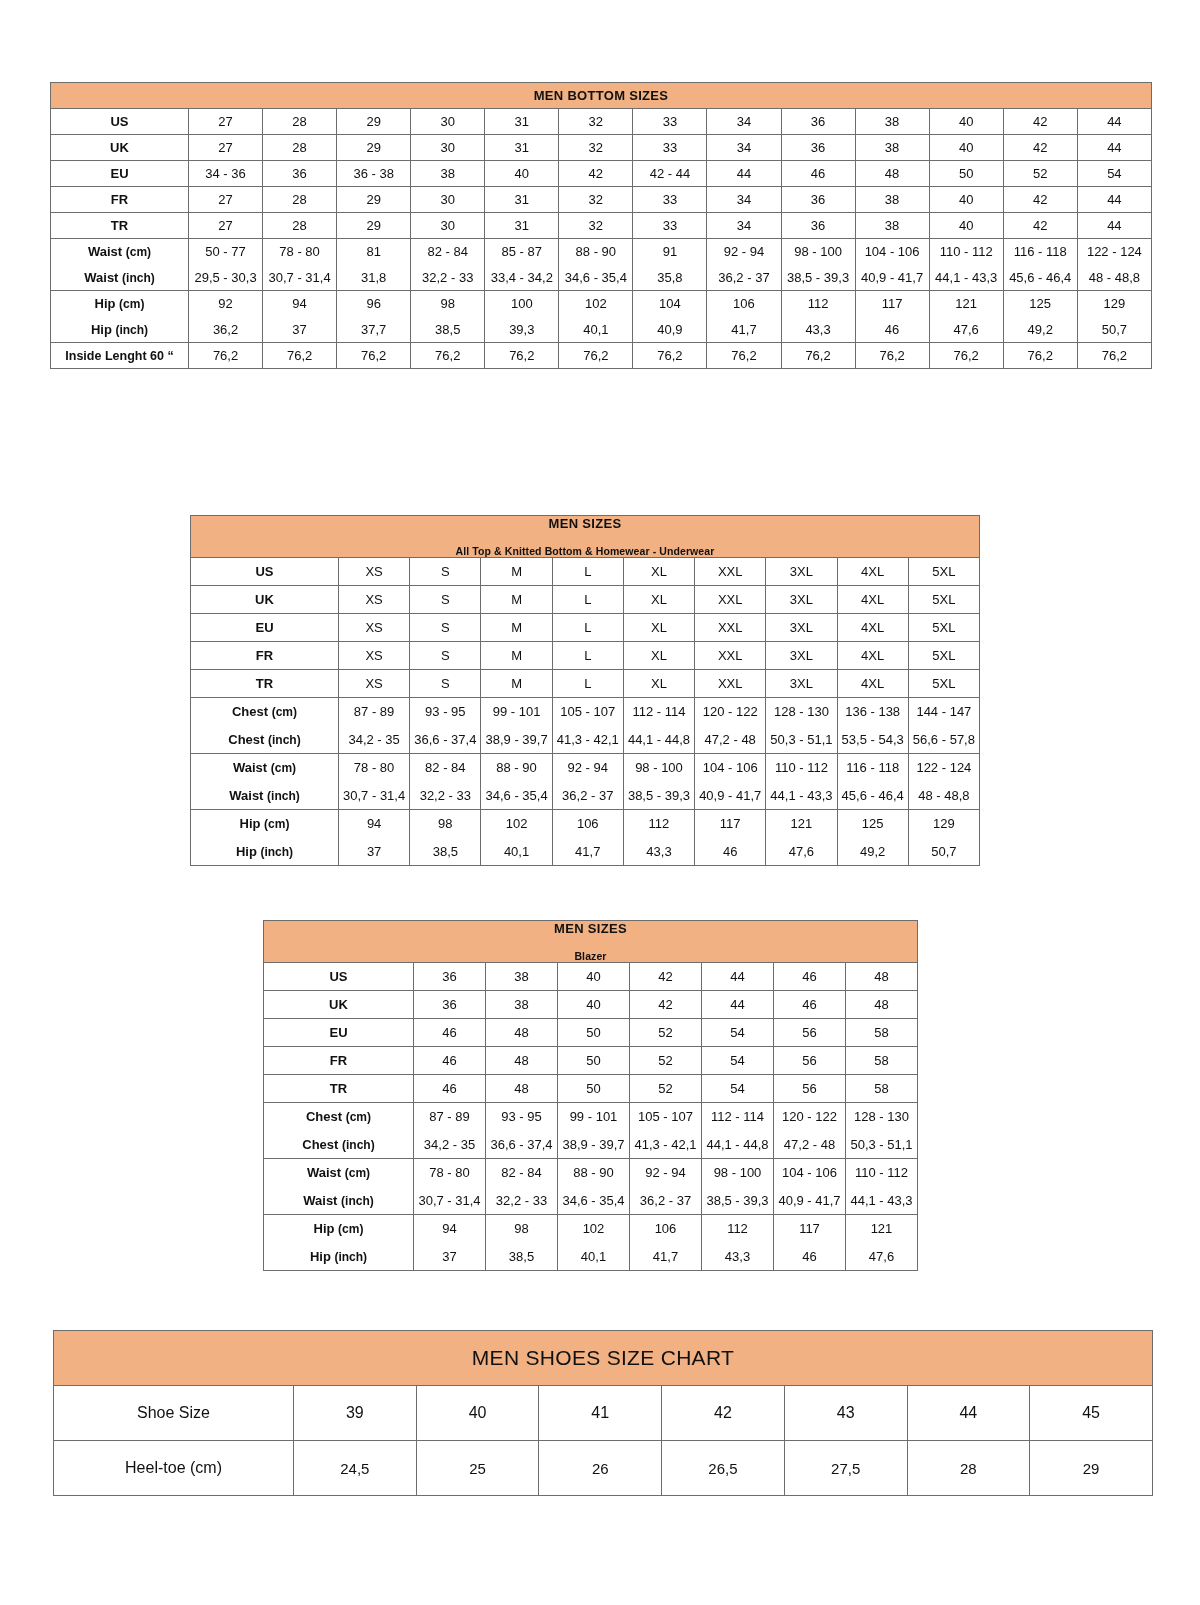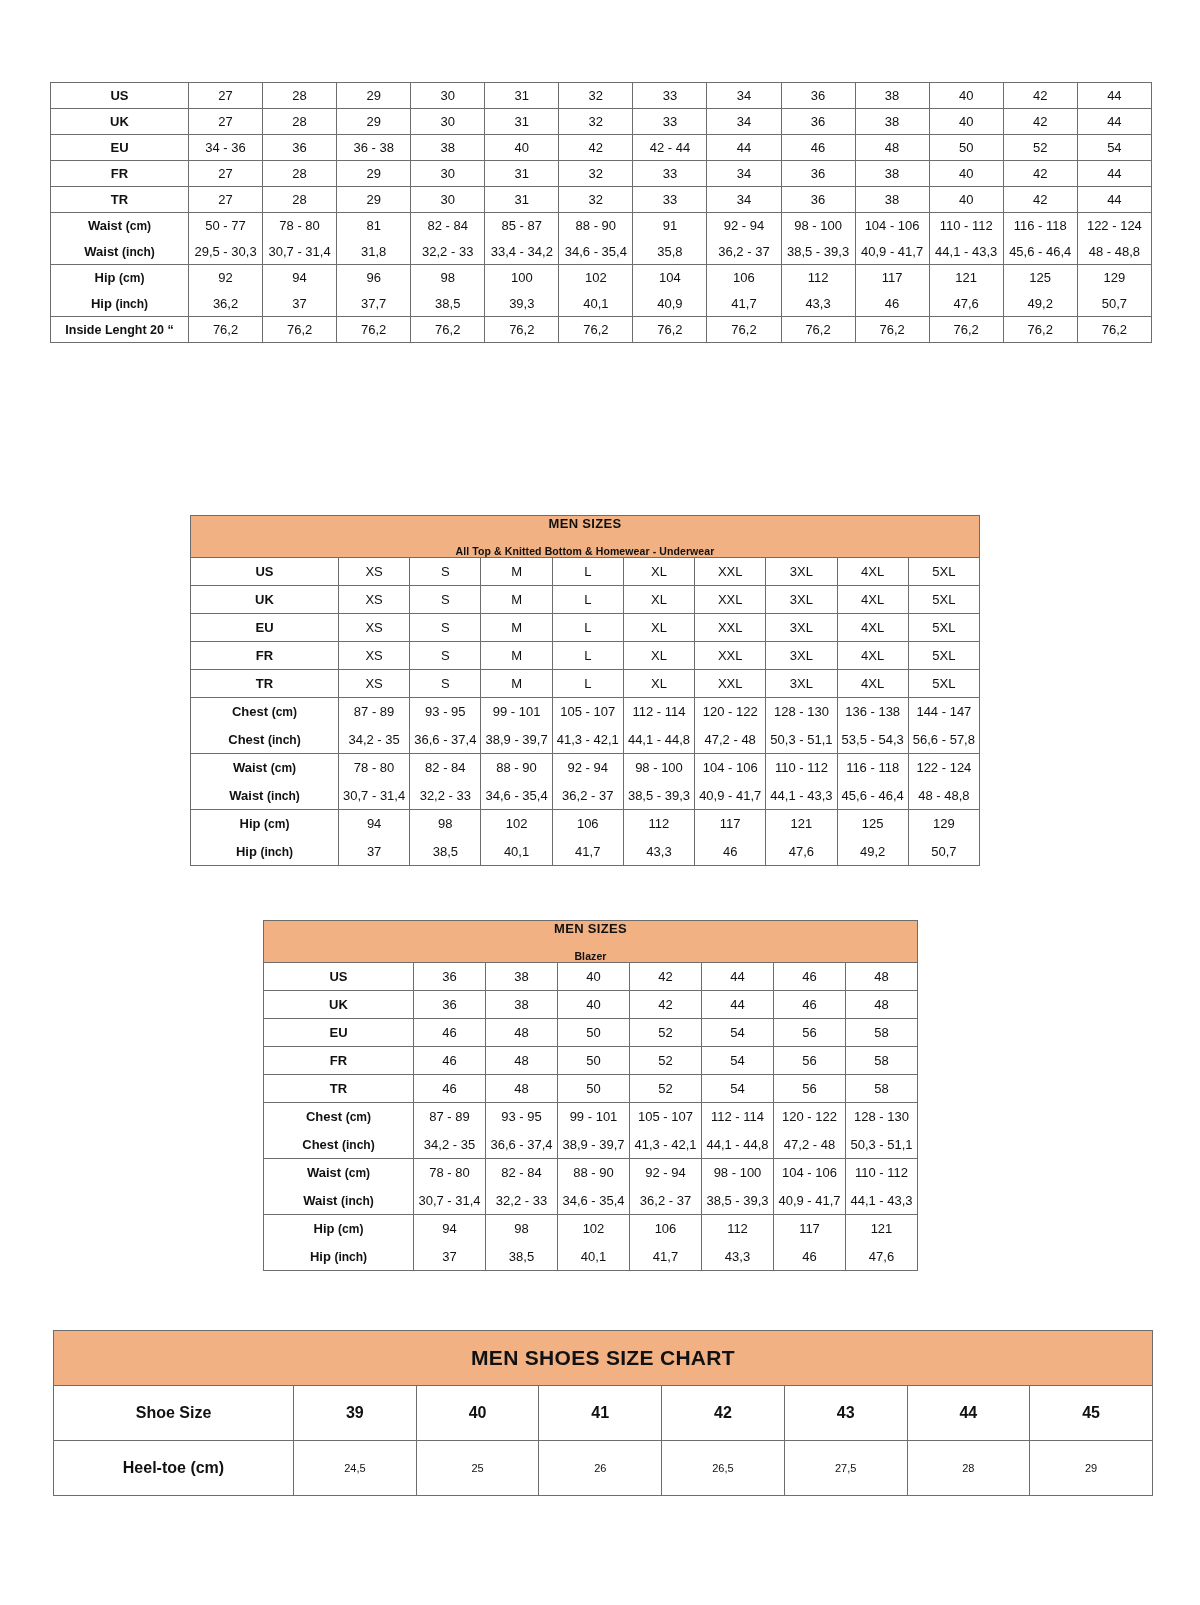--- a/index.html
+++ b/index.html
@@ -75,22 +75,22 @@
   #tbl-tops td { height: 28px; }
 
   
   #tbl-blazer { position: absolute; left: 263px; top: 920px; width: 655px; }
   #tbl-blazer col.lbl { width: 150px; }
   #tbl-blazer td { height: 28px; }
 
   
   #tbl-shoes { position: absolute; left: 53px; top: 1330px; width: 1100px; }
   #tbl-shoes col.lbl { width: 240px; }
-  #tbl-shoes td { height: 55px; font-size: 16px; font-weight: bold; }
-  #tbl-shoes td.valrow { font-weight: normal; font-size: 11px; }
+  #tbl-shoes td { height: 55px; font-size: 16px; font-weight: normal; }
+  #tbl-shoes td.valrow { font-weight: normal; font-size: 15px; }
   #tbl-shoes .rowlabel { font-size: 16px; }
   #tbl-shoes .title-cell { font-size: 21px; padding: 14px 0; }
 </style>
 </head>
 <body>
 
 <div class="page">
 
   <table class="sz" id="tbl-bottom">
     <colgroup>
@@ -103,20 +103,23 @@
         <col>
         <col>
         <col>
         <col>
         <col>
         <col>
         <col>
         <col>
     </colgroup>
     <tbody>
+      <tr>
+        <td class="title-cell" colspan="14">MEN BOTTOM SIZES</td>
+      </tr>
       <tr>
         <td class="rowlabel">US</td>
         <td>27</td>
         <td>28</td>
         <td>29</td>
         <td>30</td>
         <td>31</td>
         <td>32</td>
         <td>33</td>
         <td>34</td>
@@ -251,21 +254,21 @@
         <td class="nt">40,9</td>
         <td class="nt">41,7</td>
         <td class="nt">43,3</td>
         <td class="nt">46</td>
         <td class="nt">47,6</td>
         <td class="nt">49,2</td>
         <td class="nt">50,7</td>
       </tr>
 
       <tr>
-        <td class="rowlabel small">Inside Lenght 20 “</td>
+        <td class="rowlabel small">Inside Lenght 60 “</td>
         <td>76,2</td>
         <td>76,2</td>
         <td>76,2</td>
         <td>76,2</td>
         <td>76,2</td>
         <td>76,2</td>
         <td>76,2</td>
         <td>76,2</td>
         <td>76,2</td>
         <td>76,2</td>

